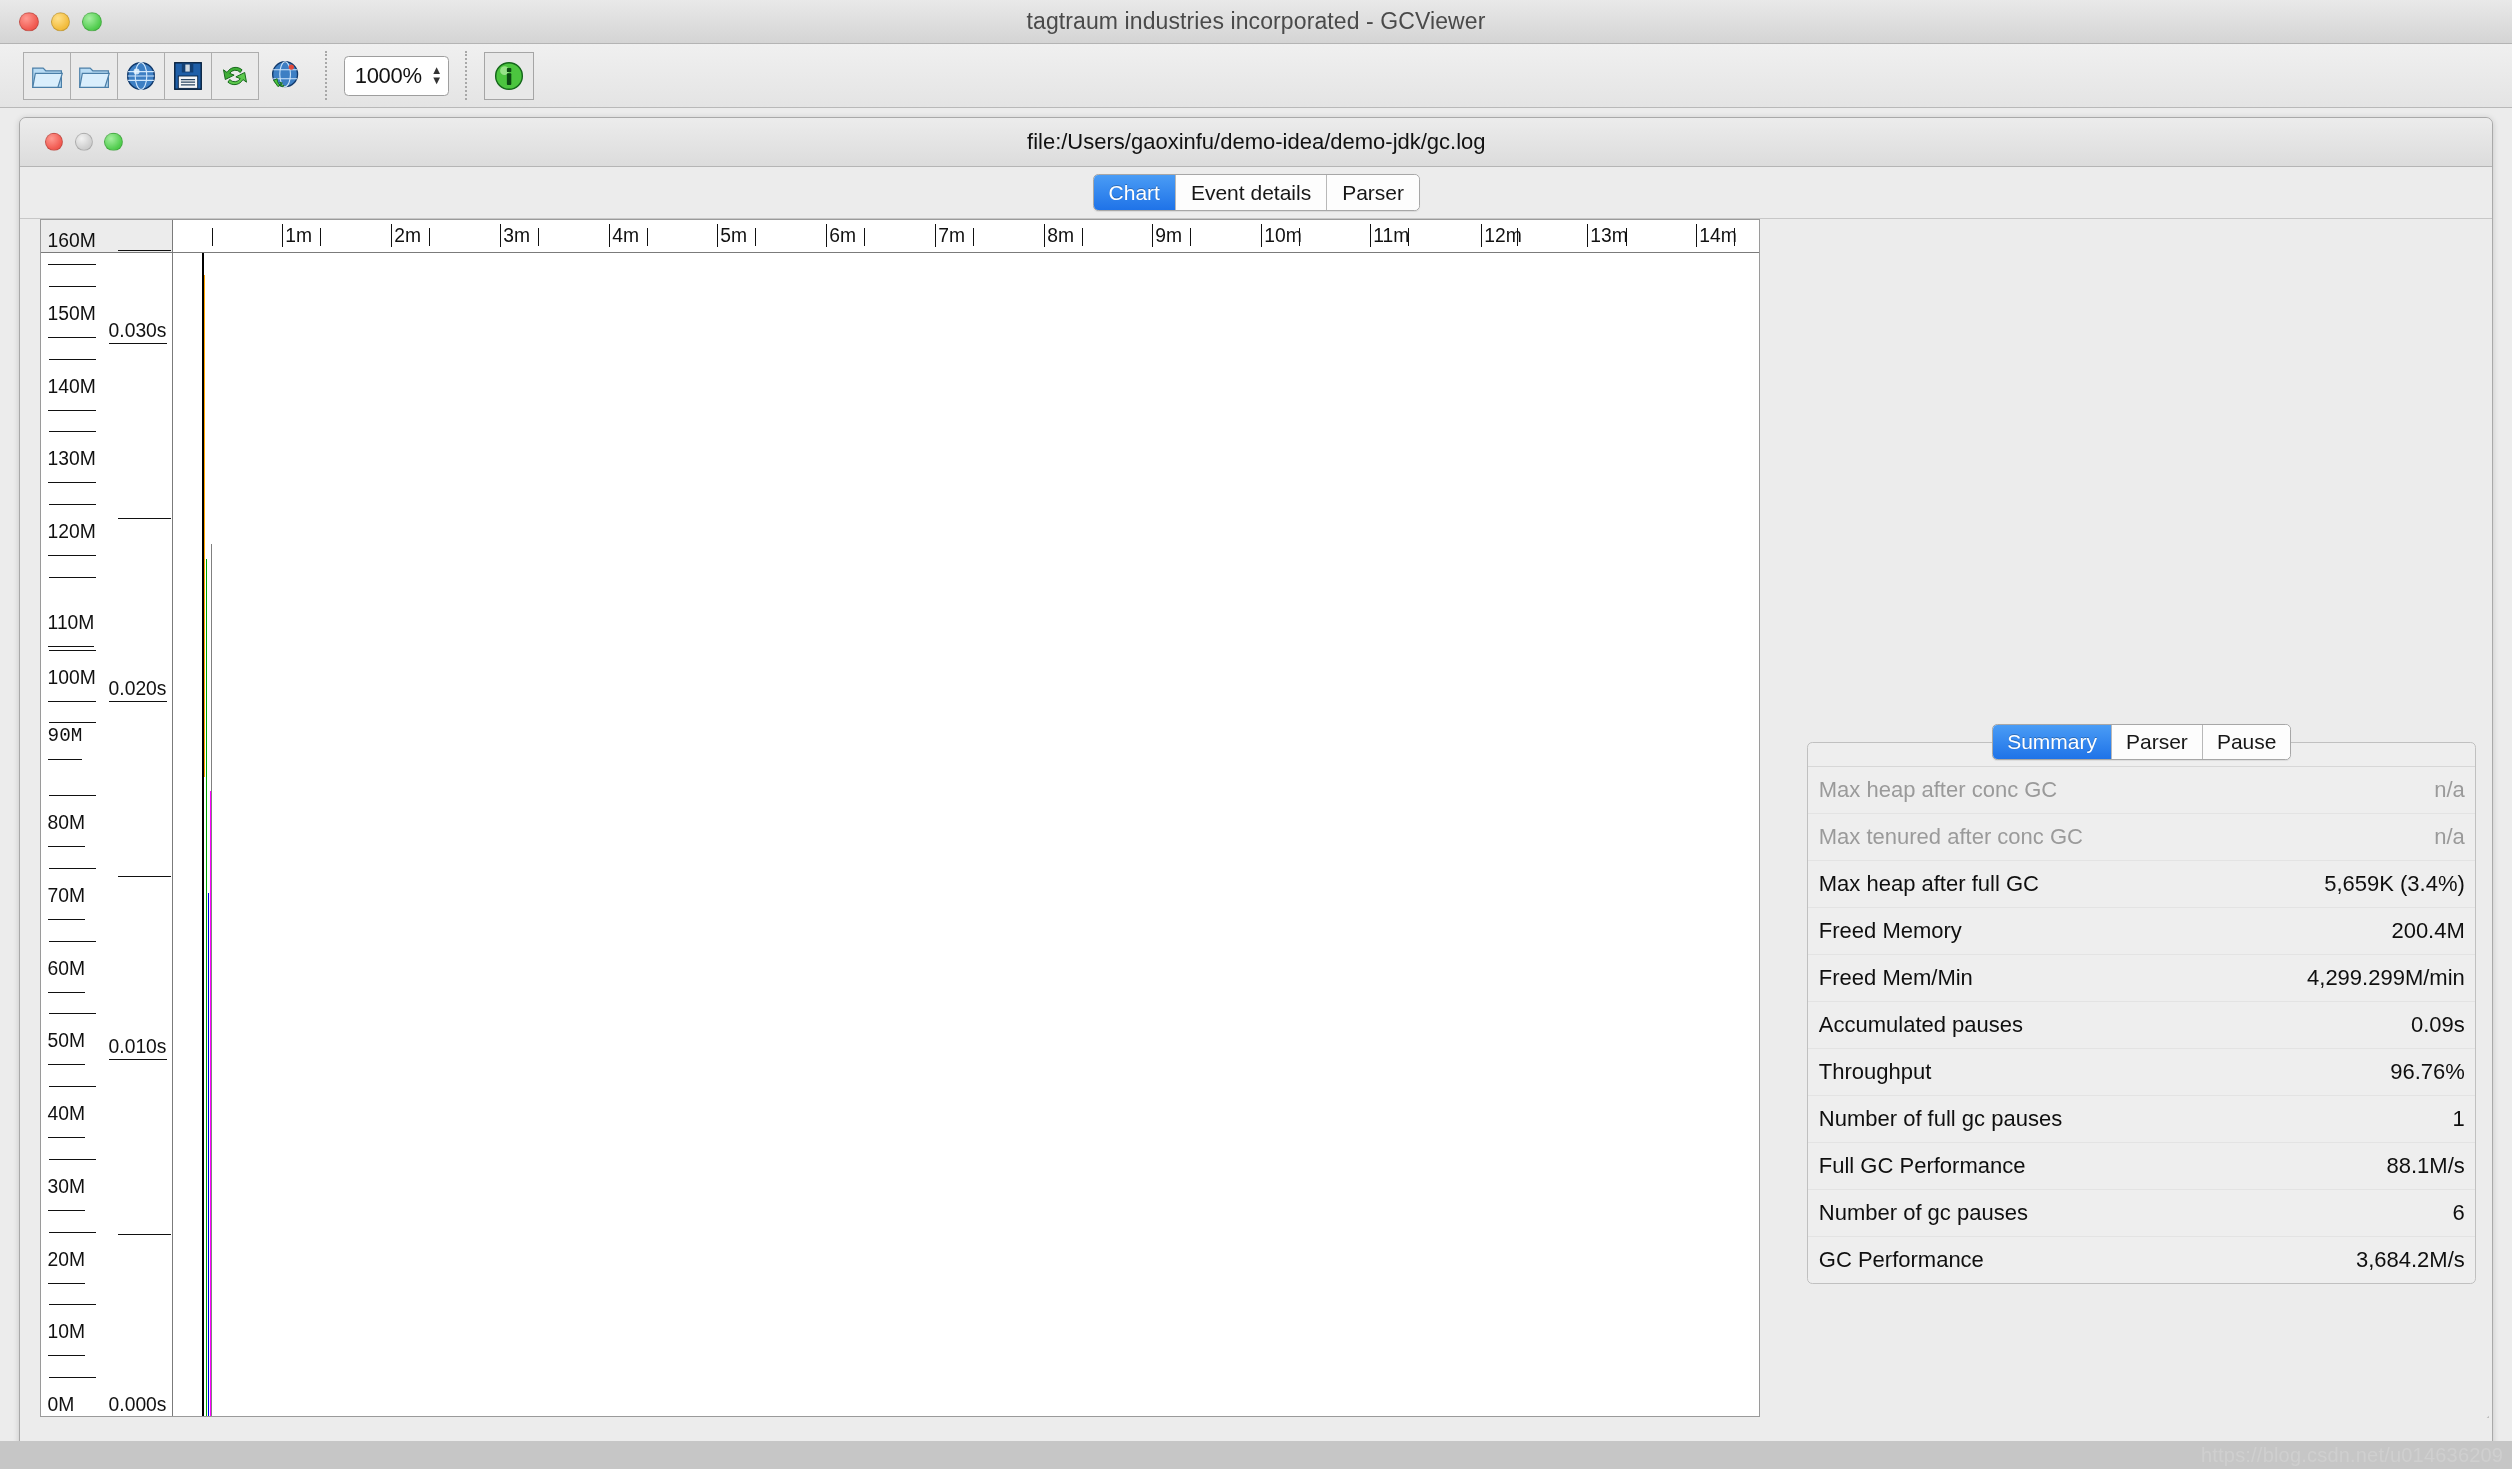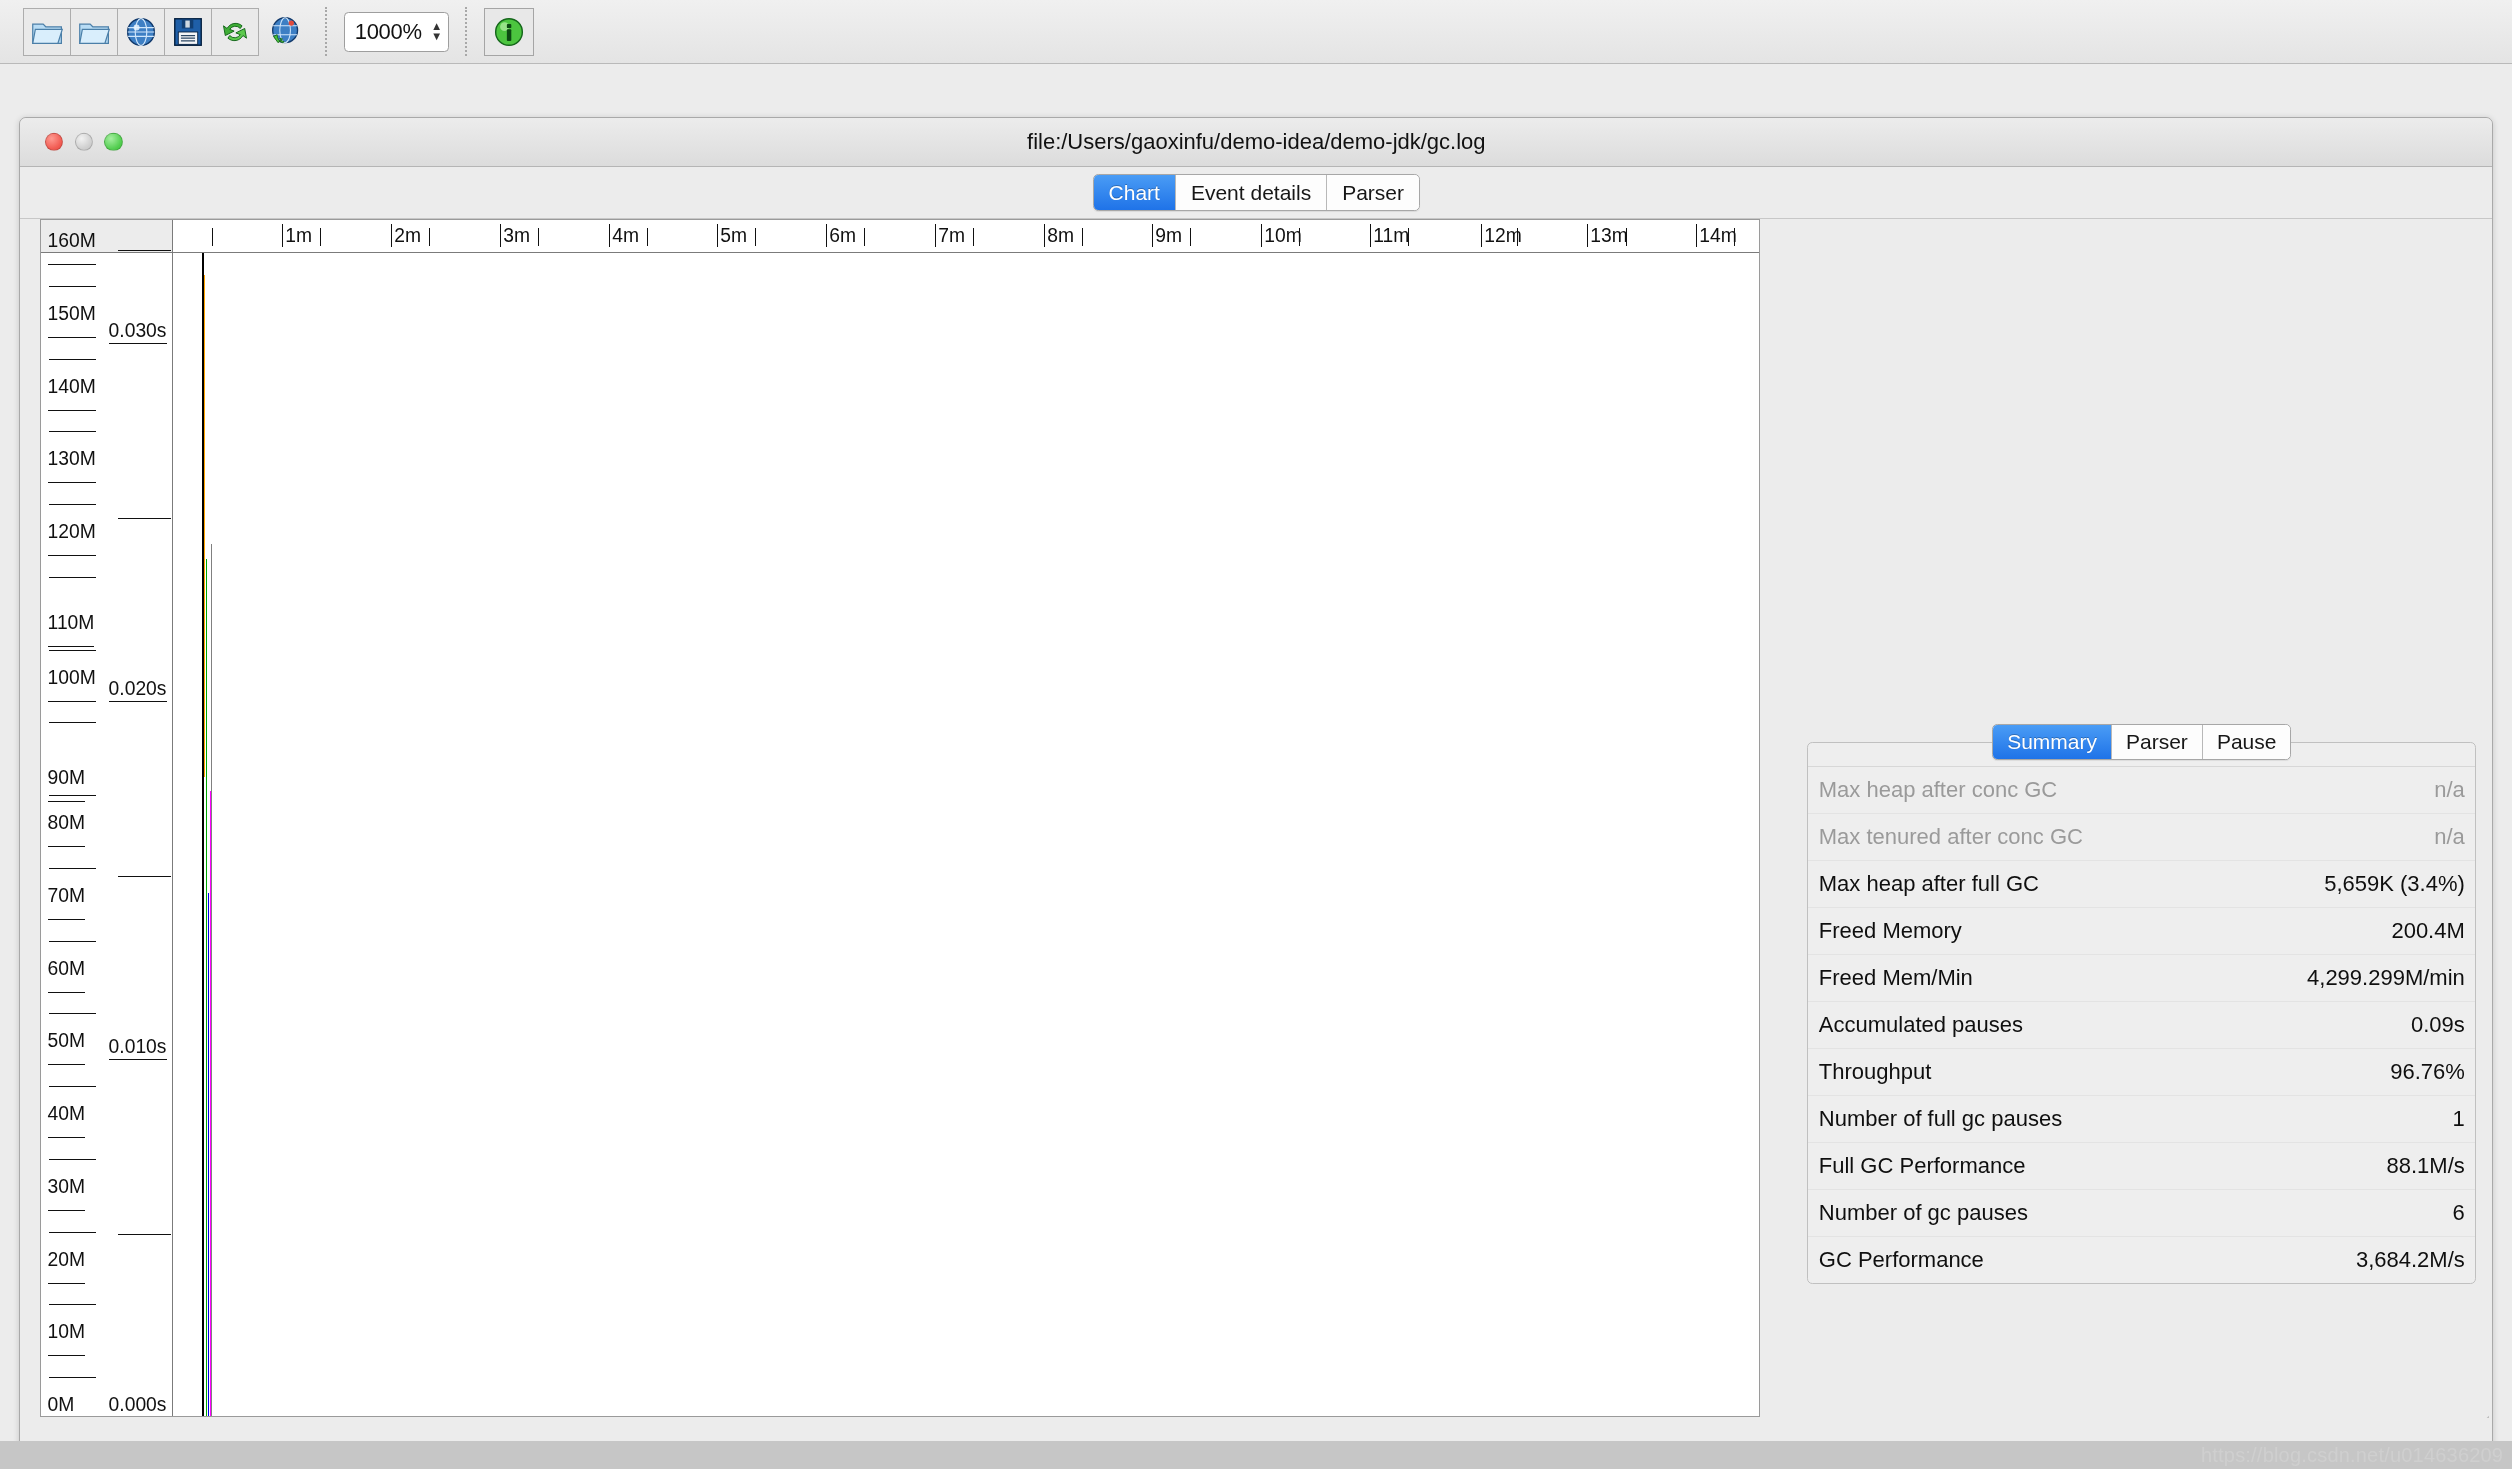--- a/index.html
+++ b/index.html
@@ -392,20 +392,28 @@
     transform: rotate(-45deg);
     transform-origin: right center;
     display: block;
   }
 </style>
 </head>
 <body>
 
 <div id="app-window">
 
+  <div class="titlebar">
+    <div class="traffic">
+      <div class="tl-dot tl-red"></div>
+      <div class="tl-dot tl-yellow"></div>
+      <div class="tl-dot tl-green"></div>
+    </div>
+    <div class="titlebar-text">tagtraum industries incorporated - GCViewer</div>
+  </div>
 
   <div class="toolbar">
     <div class="tb-group">
 
       <div class="tb-btn">
         <svg width="33" height="30" viewBox="0 0 38 34">
           <path d="M2 8 L14 8 L17 11 L35 11 L35 30 L2 30 Z" fill="#b8dcf5" stroke="#4b7fa8" stroke-width="1.4"></path>
           <path d="M5 14 L36 14 L31 30 L2 30 Z" fill="#d9eefc" stroke="#4b7fa8" stroke-width="1.4"></path>
         </svg>
       </div>
@@ -542,21 +550,21 @@
               <div class="y-lab" style="top: 123px;">140M</div>
               <div class="y-min" style="top: 106px;"></div>
               <div class="y-lab" style="top: 195px;">130M</div>
               <div class="y-min" style="top: 178px;"></div>
               <div class="y-lab" style="top: 268px;">120M</div>
               <div class="y-min" style="top: 251px;"></div>
               <div class="y-lab" style="top: 359px;">110M</div>
               <div class="y-min" style="top: 324px;"></div>
               <div class="y-lab" style="top: 414px;">100M</div>
               <div class="y-min" style="top: 397px;"></div>
-              <div class="y-lab" style="top: 514px;">90M</div>
+              <div class="y-lab" style="top: 472px; font-family: Liberation Mono, monospace;">90M</div>
               <div class="y-min" style="top: 469px;"></div>
               <div class="y-lab" style="top: 559px;">80M</div>
               <div class="y-min" style="top: 542px;"></div>
               <div class="y-lab" style="top: 632px;">70M</div>
               <div class="y-min" style="top: 615px;"></div>
               <div class="y-lab" style="top: 705px;">60M</div>
               <div class="y-min" style="top: 688px;"></div>
               <div class="y-lab" style="top: 777px;">50M</div>
               <div class="y-min" style="top: 760px;"></div>
               <div class="y-lab" style="top: 850px;">40M</div>

